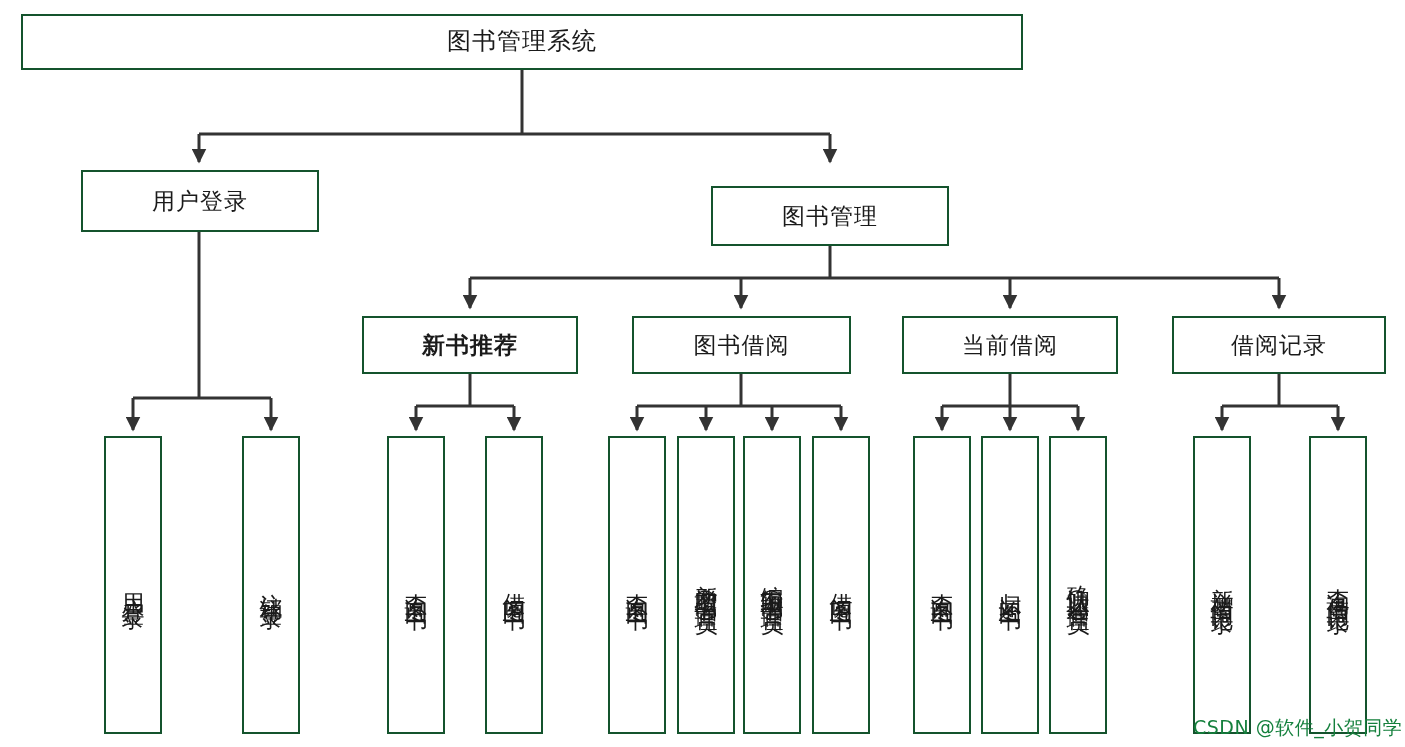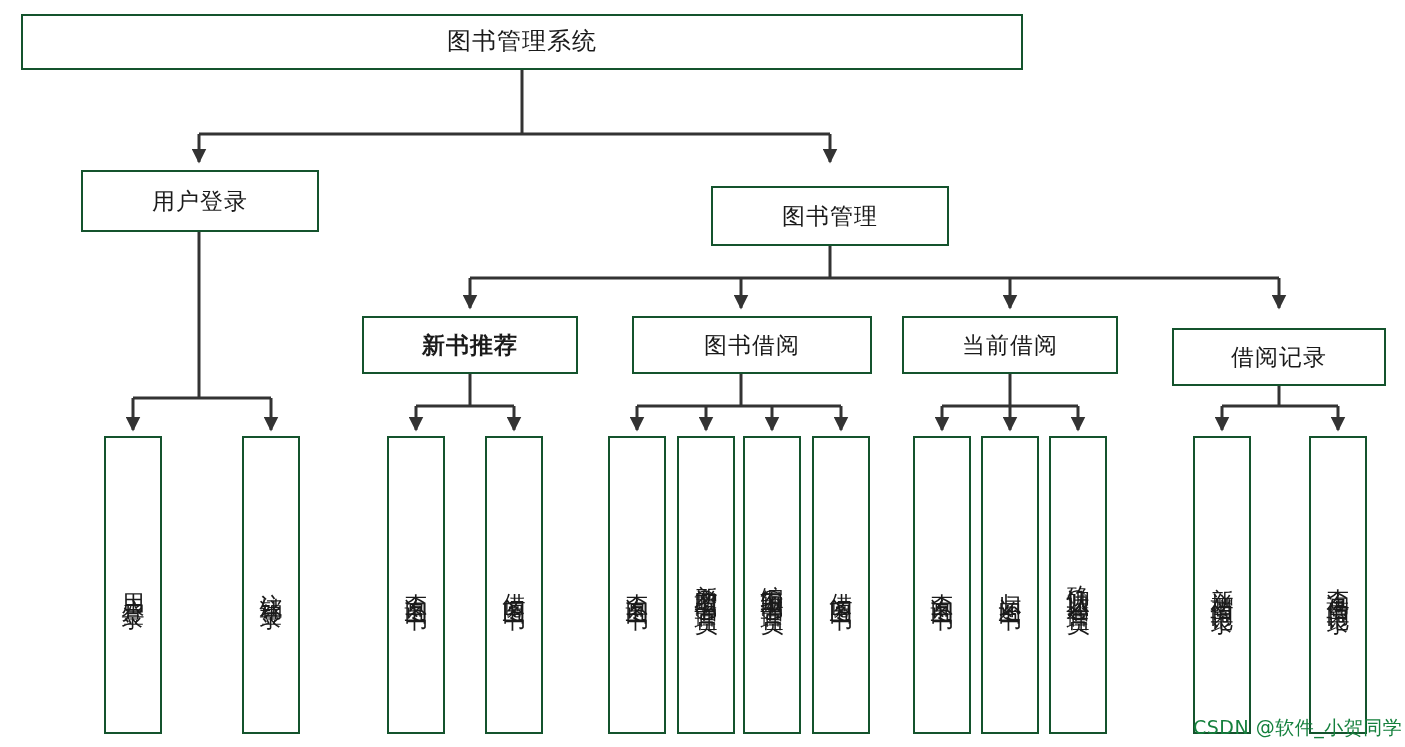--- a/index.html
+++ b/index.html
@@ -140,27 +140,27 @@
   <div class="node horiz" style="left:81px; top:170px; width:238px; height:62px;">
     <span class="lbl">用户登录</span>
   </div>
   <div class="node horiz" style="left:711px; top:186px; width:238px; height:60px;">
     <span class="lbl">图书管理</span>
   </div>
 
   <div class="node horiz" style="left:362px; top:316px; width:216px; height:58px;font-weight:bold;">
     <span class="lbl">新书推荐</span>
   </div>
-  <div class="node horiz" style="left:632px; top:316px; width:240px; height:58px;">
+  <div class="node horiz" style="left:632px; top:316px; width:219px; height:58px;">
     <span class="lbl">图书借阅</span>
   </div>
   <div class="node horiz" style="left:902px; top:316px; width:216px; height:58px;">
     <span class="lbl">当前借阅</span>
   </div>
-  <div class="node horiz" style="left:1172px; top:316px; width:214px; height:58px;margin-top:12px;">
+  <div class="node horiz" style="left:1172px; top:316px; width:214px; height:58px;">
     <span class="lbl">借阅记录</span>
   </div>
 
   <div class="node vert" style="left:104px; top:436px; width:58px; height:298px;">
     <span class="lbl">用户登录</span>
   </div>
   <div class="node vert" style="left:242px; top:436px; width:58px; height:298px;">
     <span class="lbl">注销登录</span>
   </div>
 

